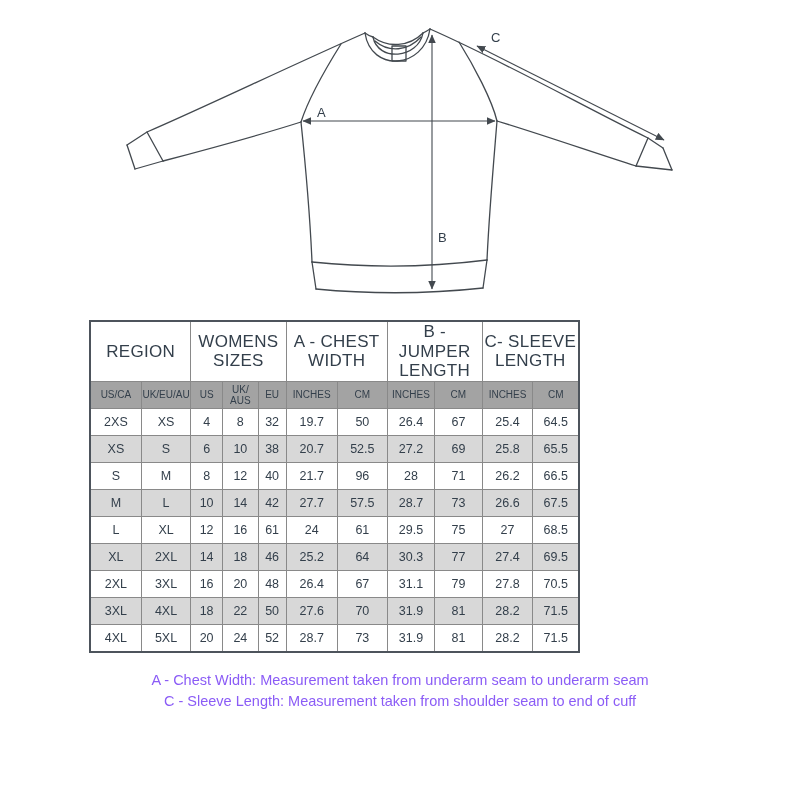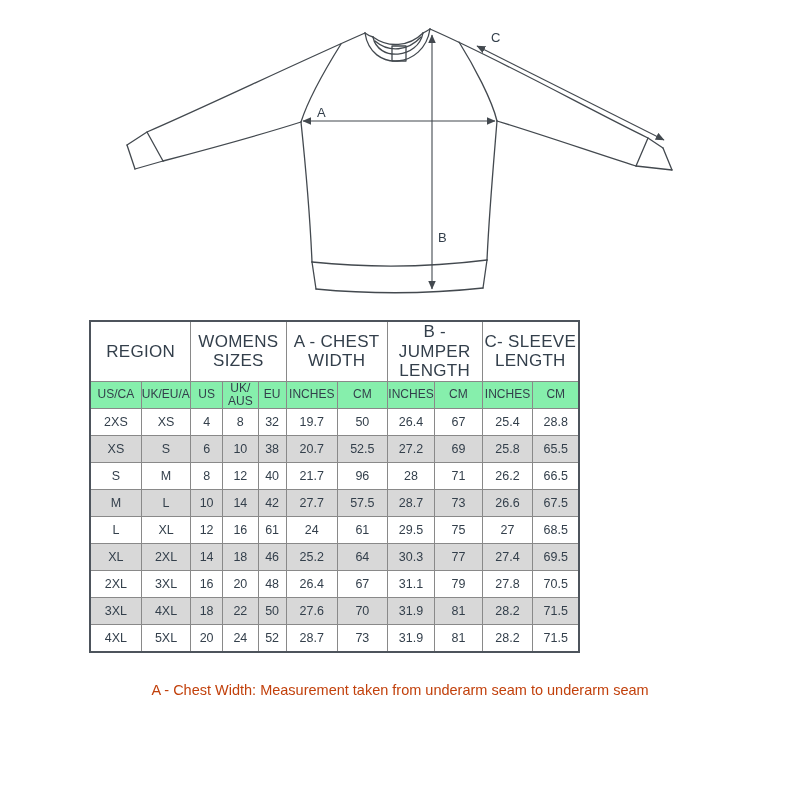--- a/index.html
+++ b/index.html
@@ -35,36 +35,36 @@
   }
   tr.group-row th {
     height: 50px;
     font-size: 17px;
     letter-spacing: 0.3px;
     background: #ffffff;
     line-height: 1.15;
   }
   tr.sub-row th {
     height: 26px;
-    font-size: 12px;
-    background: #86efac;
+    font-size: 10px;
+    background: #a3a3a3;
     line-height: 1.1;
   }
   tbody td {
     height: 26px;
     font-size: 12.5px;
   }
   tbody tr:nth-child(even) { background: #d8d8d8; }
 
   .notes {
-    margin-top: 27px;
+    margin-top: 17px;
     text-align: center;
     font-size: 14.5px;
     line-height: 21.5px;
-    color: #c2410c;
+    color: #8b5cf6;
   }
 
   svg .ln {
     fill: none;
     stroke: #43494f;
     stroke-width: 1.3;
     stroke-linecap: round;
     stroke-linejoin: round;
   }
   svg .arrow {
@@ -175,21 +175,21 @@
           <td>2XS</td>
           <td>XS</td>
           <td>4</td>
           <td>8</td>
           <td>32</td>
           <td>19.7</td>
           <td>50</td>
           <td>26.4</td>
           <td>67</td>
           <td>25.4</td>
-          <td>28.8</td>
+          <td>64.5</td>
         </tr>
         <tr>
           <td>XS</td>
           <td>S</td>
           <td>6</td>
           <td>10</td>
           <td>38</td>
           <td>20.7</td>
           <td>52.5</td>
           <td>27.2</td>
@@ -286,15 +286,16 @@
           <td>31.9</td>
           <td>81</td>
           <td>28.2</td>
           <td>71.5</td>
         </tr>
       </tbody>
   </table>
 
   <div class="notes">
     <div>A - Chest Width: Measurement taken from underarm seam to underarm seam</div>
+    <div>C - Sleeve Length: Measurement taken from shoulder seam to end of cuff</div>
   </div>
 
 </div>
 
 </body></html>

